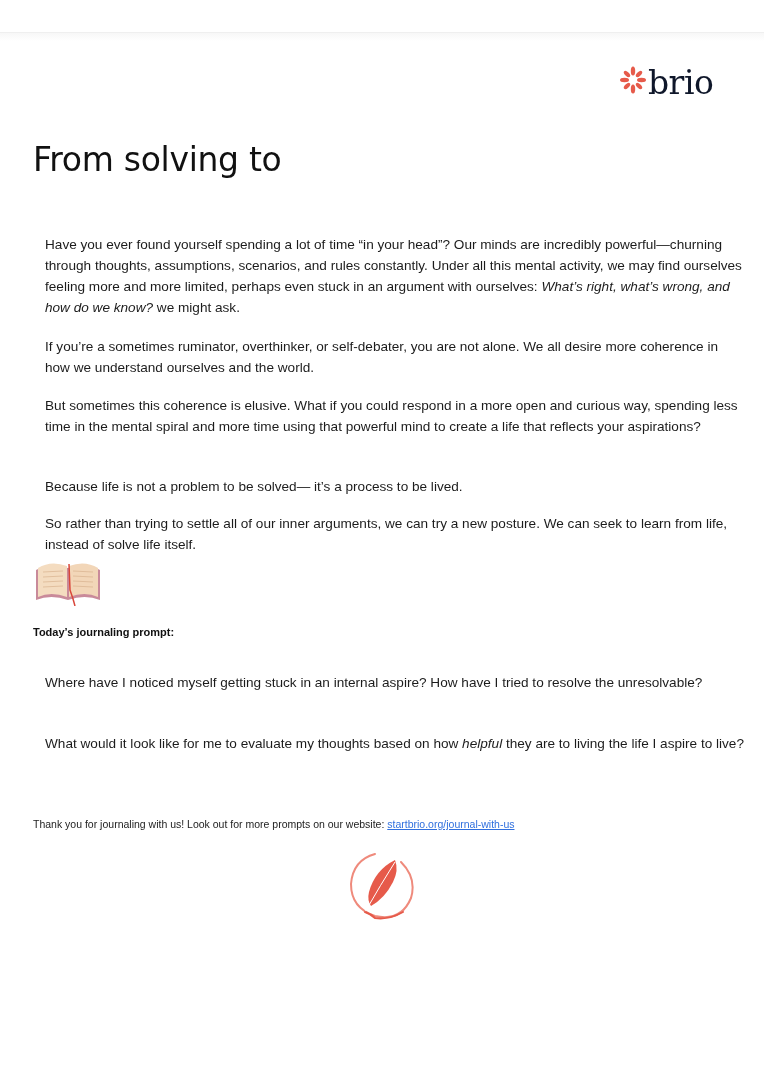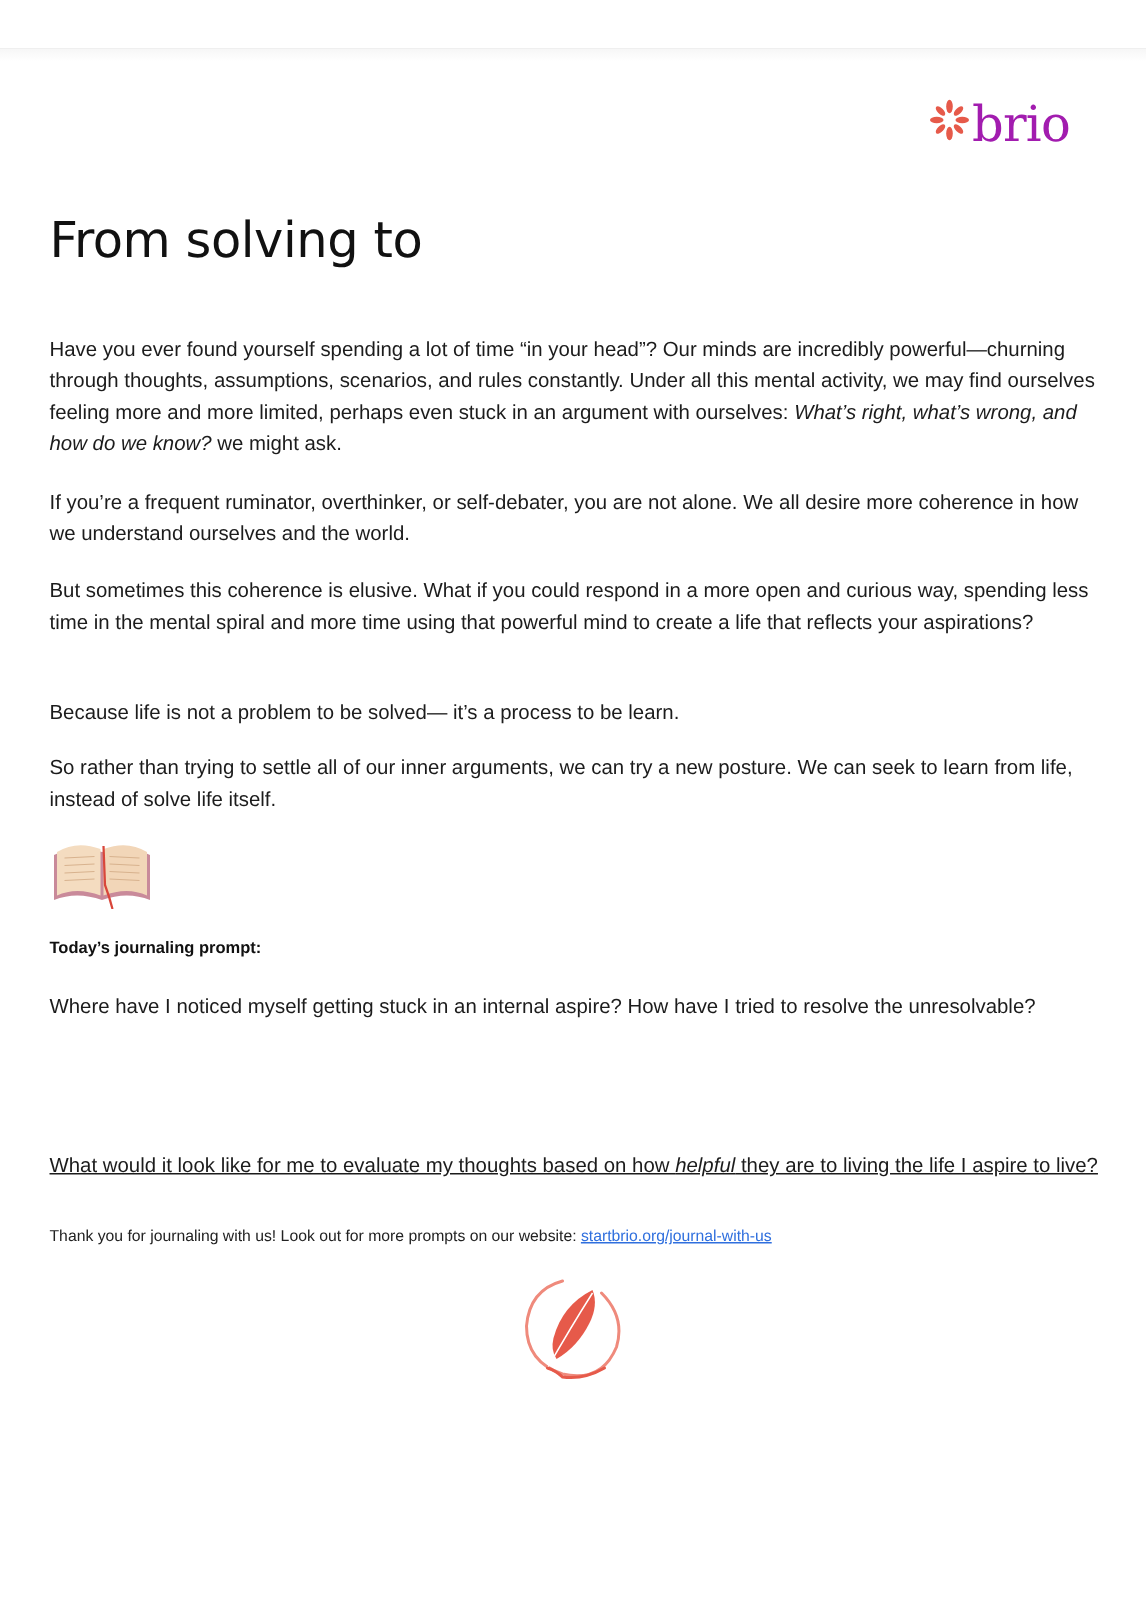--- a/index.html
+++ b/index.html
@@ -1,24 +1,24 @@
 <!DOCTYPE html>
 <html><head>
 <meta charset="utf-8">
 <style>
   html, body { margin:0; padding:0; background:#ffffff; }
   body { width:764px; height:1076px; position:relative; overflow:hidden; font-family:"Liberation Sans", sans-serif; color:#1a1a1a; }
   .topbar { position:absolute; left:0; top:0; width:764px; height:32px; background:#ffffff; border-bottom:1px solid #efefef; }
   .topbar-shadow { position:absolute; left:0; top:33px; width:764px; height:8px; background:linear-gradient(#f7f7f7,#ffffff); }
   .logo { position:absolute; left:620px; top:62px; display:flex; align-items:center; height:40px; }
-  .logo-text { font-family:"DejaVu Serif", serif; font-size:33px; color:#a21caf; letter-spacing:-0.5px; line-height:1; margin-left:2px; }
+  .logo-text { font-family:"DejaVu Serif", serif; font-size:33px; color:#0f172a; letter-spacing:-0.5px; line-height:1; margin-left:2px; }
   .title { position:absolute; left:33px; top:140px; display:flex; align-items:flex-start; }
   .title-plain { font-family:"DejaVu Sans", sans-serif; font-size:33px; color:#111; margin-top:0; letter-spacing:-0.3px; }
   .title-script { font-family:"DejaVu Serif", serif; font-style:italic; font-size:46px; color:#111; margin-left:14px; letter-spacing:5px; font-weight:300; }
-  .para { position:absolute; left:33px; width:700px; font-family:"Liberation Sans", sans-serif; font-size:13.6px; line-height:21px; color:#1c1c1c; margin:0; }
+  .para { position:absolute; left:33px; width:700px; font-family:"Liberation Sans", sans-serif; font-size:13.6px; line-height:21px; color:#1c1c1c; margin:12px; }
   .para em { font-style:italic; }
   .book { position:absolute; left:33px; top:560px; width:70px; height:46px; }
   .prompt-heading { position:absolute; left:33px; top:626px; font-family:"Liberation Sans", sans-serif; font-weight:bold; font-size:11px; color:#111; }
   .footer { position:absolute; left:33px; top:818px; font-family:"Liberation Sans", sans-serif; font-size:10.5px; color:#222; }
   .footer a { color:#2f6fde; text-decoration:underline;text-align:center; }
   .feather { position:absolute; left:345px; top:848px; width:74px; height:74px; }
 </style>
 </head>
 <body>
 
@@ -42,25 +42,25 @@
   </span>
   <span class="logo-text">brio</span>
 </div>
 
 <div class="title">
   <span class="title-plain">From solving to</span>
 </div>
 
 <p class="para" style="top:222px;"><span>Have you ever found yourself spending a lot of time “in your head”? Our minds are incredibly powerful—churning through thoughts, assumptions, scenarios, and rules constantly. Under all this mental activity, we may find ourselves feeling more and more limited, perhaps even stuck in an argument with ourselves: </span><em>What’s right, what’s wrong, and how do we know?</em><span> we might ask.</span></p>
 
-<p class="para" style="top:324px;">If you’re a frequent ruminator, overthinker, or self-debater, you are not alone. We all desire more coherence in how we understand ourselves and the world.</p>
+<p class="para" style="top:324px;">If you’re a sometimes ruminator, overthinker, or self-debater, you are not alone. We all desire more coherence in how we understand ourselves and the world.</p>
 
 <p class="para" style="top:383px;">But sometimes this coherence is elusive. What if you could respond in a more open and curious way, spending less time in the mental spiral and more time using that powerful mind to create a life that reflects your aspirations?</p>
 
-<p class="para" style="top:464px;">Because life is not a problem to be solved— it’s a process to be learn.</p>
+<p class="para" style="top:464px;">Because life is not a problem to be solved— it’s a process to be lived.</p>
 
 <p class="para" style="top:501px;">So rather than trying to settle all of our inner arguments, we can try a new posture. We can seek to learn from life, instead of solve life itself.</p>
 
 <div class="book">
   <svg width="70" height="46" viewBox="0 0 70 46">
     <path d="M3 10 Q18 2 35 8 Q52 2 67 10 L67 40 Q52 34 35 40 Q18 34 3 40 Z" fill="#c98a9a"></path>
     <path d="M5 8 Q18 0 34 6 L34 37 Q18 31 5 37 Z" fill="#f4dcc0"></path>
     <path d="M36 6 Q52 0 65 8 L65 37 Q52 31 36 37 Z" fill="#f2d6b8"></path>
     <g stroke="#d8b28e" stroke-width="0.7">
       <line x1="10" y1="12" x2="30" y2="11"></line>
@@ -73,21 +73,21 @@
         <line x1="40" y1="26" x2="60" y2="27"></line>
     </g>
     <path d="M36 4 L37 30 Q40 38 42 46" stroke="#d9463a" stroke-width="1.5" fill="none"></path>
   </svg>
 </div>
 
 <div class="prompt-heading">Today’s journaling prompt:</div>
 
 <p class="para" style="top:660px;">Where have I noticed myself getting stuck in an internal aspire? How have I tried to resolve the unresolvable?</p>
 
-<p class="para" style="top:766px;text-decoration:underline;"><span>What would it look like for me to evaluate my thoughts based on how </span><em>helpful</em><span> they are to living the life I aspire to live?</span></p>
+<p class="para" style="top:721px;"><span>What would it look like for me to evaluate my thoughts based on how </span><em>helpful</em><span> they are to living the life I aspire to live?</span></p>
 
 <div class="footer">
   <span>Thank you for journaling with us! Look out for more prompts on our website: </span><a>startbrio.org/journal-with-us</a>
 </div>
 
 <div class="feather">
   <svg width="74" height="74" viewBox="0 0 74 74">
     <path d="M30 6 Q8 12 6 36 Q6 60 30 68 Q56 74 66 50 Q72 30 56 14" stroke="#ef8a7c" stroke-width="2" fill="none" stroke-linecap="round"></path>
     <path d="M50 12 Q30 22 24 44 Q22 52 26 58 Q40 50 48 34 Q54 22 50 12 Z" fill="#e65a4a"></path>
     <path d="M50 14 Q36 36 20 64" stroke="#ffffff" stroke-width="1" fill="none"></path>

